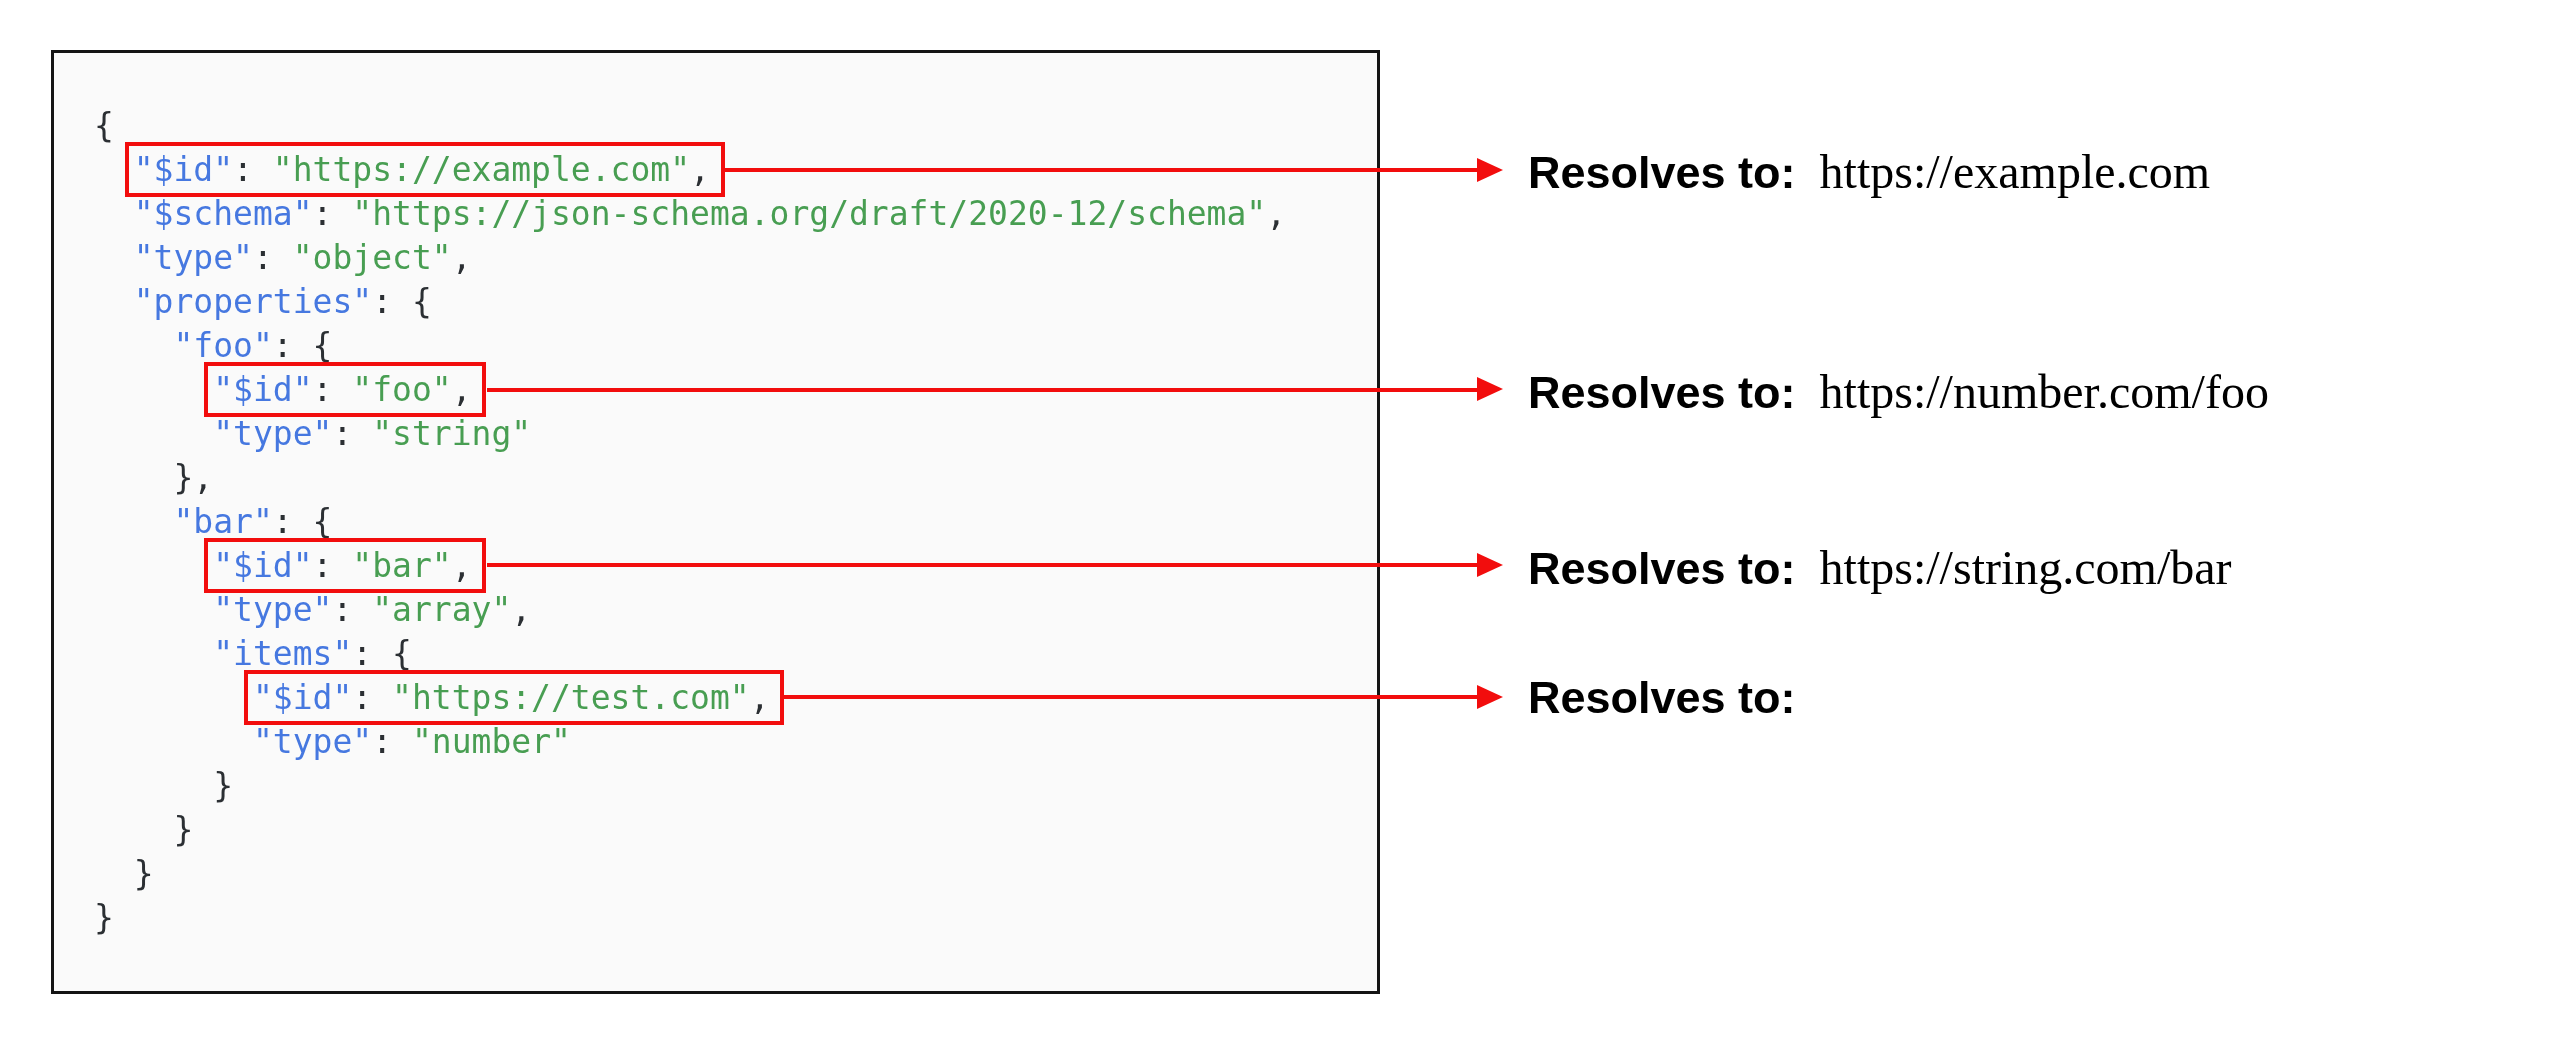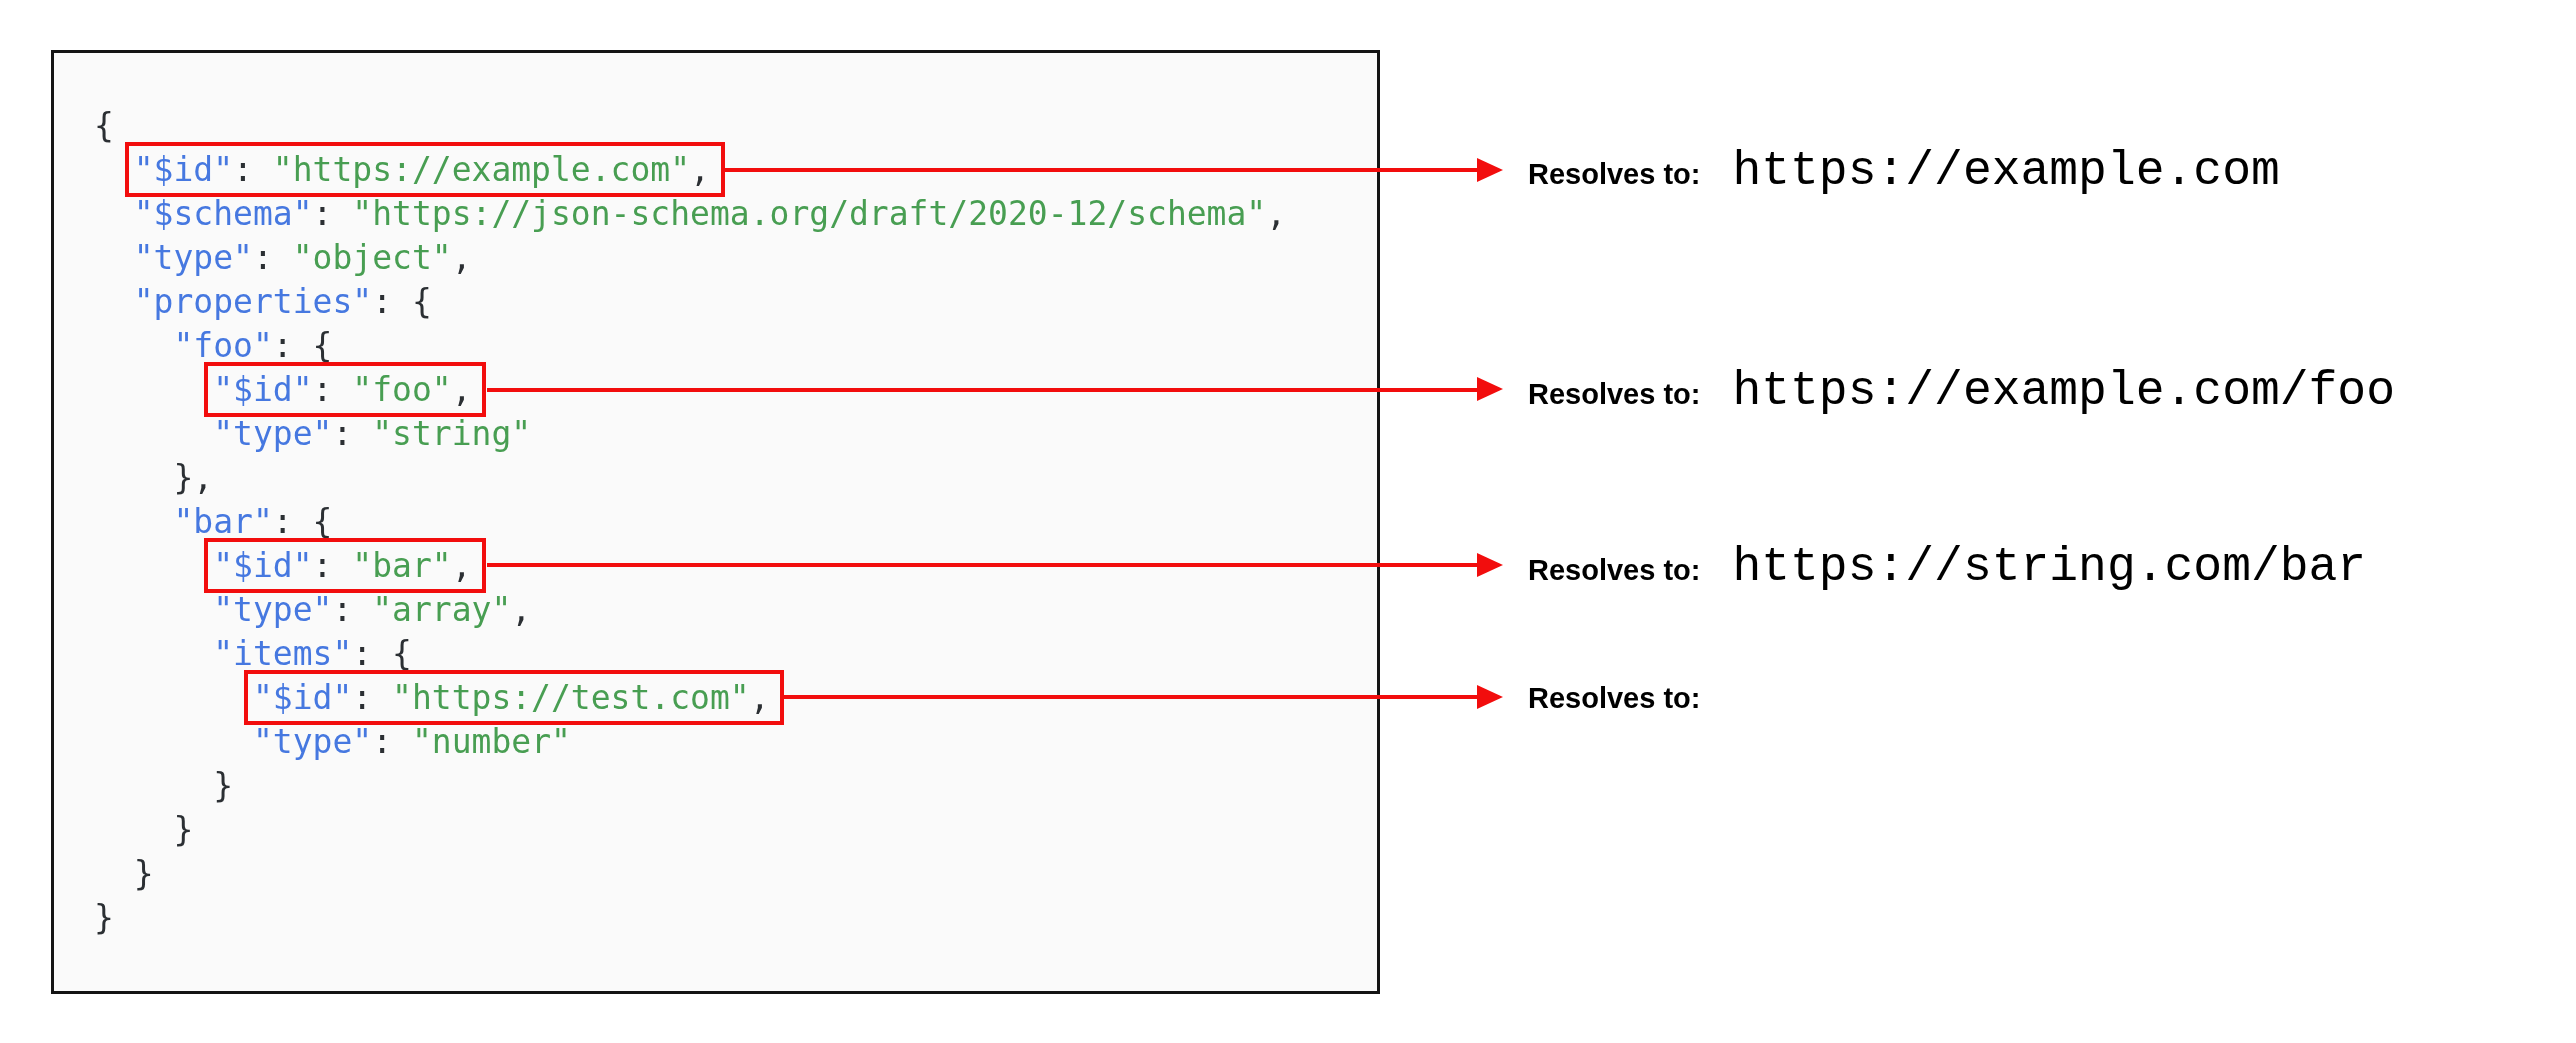--- a/index.html
+++ b/index.html
@@ -55,28 +55,28 @@
   .annotation {
     position: absolute;
     transform: translateY(-50%);
     white-space: nowrap;
     display: flex;
     align-items: baseline;
   }
   .anno-label {
     font-family: "Liberation Sans", sans-serif;
     font-weight: 700;
-    font-size: 29px;
+    font-size: 45px;
     color: #000000;
   }
   .anno-url {
-    font-family: Liberation Mono, monospace;
+    font-family: Liberation Serif, serif;
     font-size: 48px;
     color: #000000;
-    margin-left: 32px;
+    margin-left: 24px;
   }
 </style>
 </head>
 <body>
 
 <div class="code-panel">
   <pre class="code"><div class="code-line"><span class="tok-punct">{</span></div><div class="code-line"><span>  </span><span class="hl"><span class="tok-key">"$id"</span><span class="tok-punct">: </span><span class="tok-string">"https://example.com"</span><span class="tok-punct">,</span></span></div><div class="code-line"><span>  </span><span class="tok-key">"$schema"</span><span class="tok-punct">: </span><span class="tok-string">"https://json-schema.org/draft/2020-12/schema"</span><span class="tok-punct">,</span></div><div class="code-line"><span>  </span><span class="tok-key">"type"</span><span class="tok-punct">: </span><span class="tok-string">"object"</span><span class="tok-punct">,</span></div><div class="code-line"><span>  </span><span class="tok-key">"properties"</span><span class="tok-punct">: {</span></div><div class="code-line"><span>    </span><span class="tok-key">"foo"</span><span class="tok-punct">: {</span></div><div class="code-line"><span>      </span><span class="hl"><span class="tok-key">"$id"</span><span class="tok-punct">: </span><span class="tok-string">"foo"</span><span class="tok-punct">,</span></span></div><div class="code-line"><span>      </span><span class="tok-key">"type"</span><span class="tok-punct">: </span><span class="tok-string">"string"</span></div><div class="code-line"><span>    </span><span class="tok-punct">},</span></div><div class="code-line"><span>    </span><span class="tok-key">"bar"</span><span class="tok-punct">: {</span></div><div class="code-line"><span>      </span><span class="hl"><span class="tok-key">"$id"</span><span class="tok-punct">: </span><span class="tok-string">"bar"</span><span class="tok-punct">,</span></span></div><div class="code-line"><span>      </span><span class="tok-key">"type"</span><span class="tok-punct">: </span><span class="tok-string">"array"</span><span class="tok-punct">,</span></div><div class="code-line"><span>      </span><span class="tok-key">"items"</span><span class="tok-punct">: {</span></div><div class="code-line"><span>        </span><span class="hl"><span class="tok-key">"$id"</span><span class="tok-punct">: </span><span class="tok-string">"https://test.com"</span><span class="tok-punct">,</span></span></div><div class="code-line"><span>        </span><span class="tok-key">"type"</span><span class="tok-punct">: </span><span class="tok-string">"number"</span></div><div class="code-line"><span>      </span><span class="tok-punct">}</span></div><div class="code-line"><span>    </span><span class="tok-punct">}</span></div><div class="code-line"><span>  </span><span class="tok-punct">}</span></div><div class="code-line"><span class="tok-punct">}</span></div></pre>
 </div>
 <div class="overlay">
     <div class="red-box" style="left: 125px; top: 142px; width: 600px; height: 55px;"></div>
@@ -84,21 +84,21 @@
     <div class="arrow-head" style="left: 1477px; top: 158px;"></div>
     <div class="annotation" style="left: 1528px; top: 171px;">
       <span class="anno-label">Resolves to:</span>
       <span class="anno-url">https://example.com</span>
     </div>
     <div class="red-box" style="left: 204px; top: 362px; width: 282px; height: 55px;"></div>
     <div class="arrow-line" style="left: 487px; top: 388px; width: 991px; height: 3.7px;"></div>
     <div class="arrow-head" style="left: 1477px; top: 377px;"></div>
     <div class="annotation" style="left: 1528px; top: 391px;">
       <span class="anno-label">Resolves to:</span>
-      <span class="anno-url">https://example.com/foo</span>
+      <span class="anno-url">https://number.com/foo</span>
     </div>
     <div class="red-box" style="left: 204px; top: 538px; width: 282px; height: 55px;"></div>
     <div class="arrow-line" style="left: 487px; top: 563px; width: 991px; height: 3.7px;"></div>
     <div class="arrow-head" style="left: 1477px; top: 553px;"></div>
     <div class="annotation" style="left: 1528px; top: 567px;">
       <span class="anno-label">Resolves to:</span>
       <span class="anno-url">https://string.com/bar</span>
     </div>
     <div class="red-box" style="left: 244px; top: 670px; width: 540px; height: 55px;"></div>
     <div class="arrow-line" style="left: 784px; top: 695px; width: 693px; height: 3.7px;"></div>

